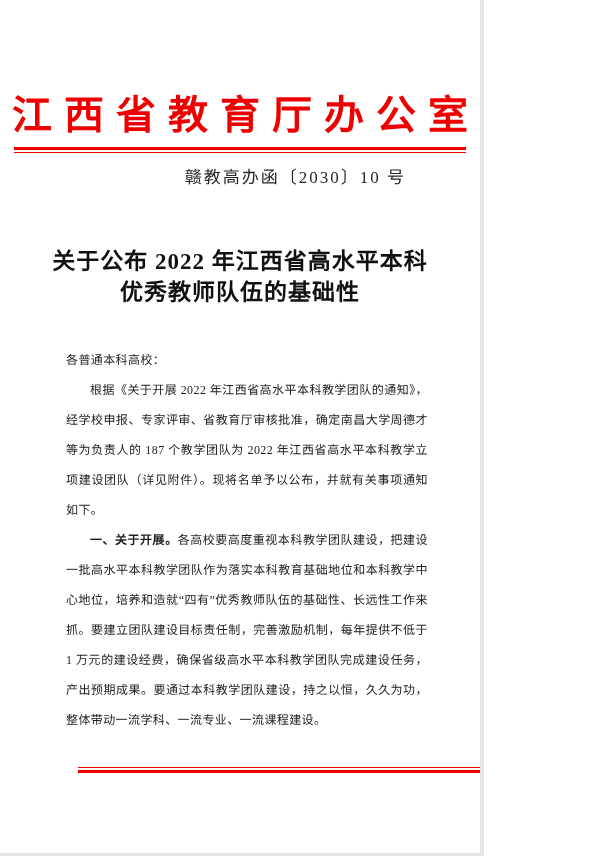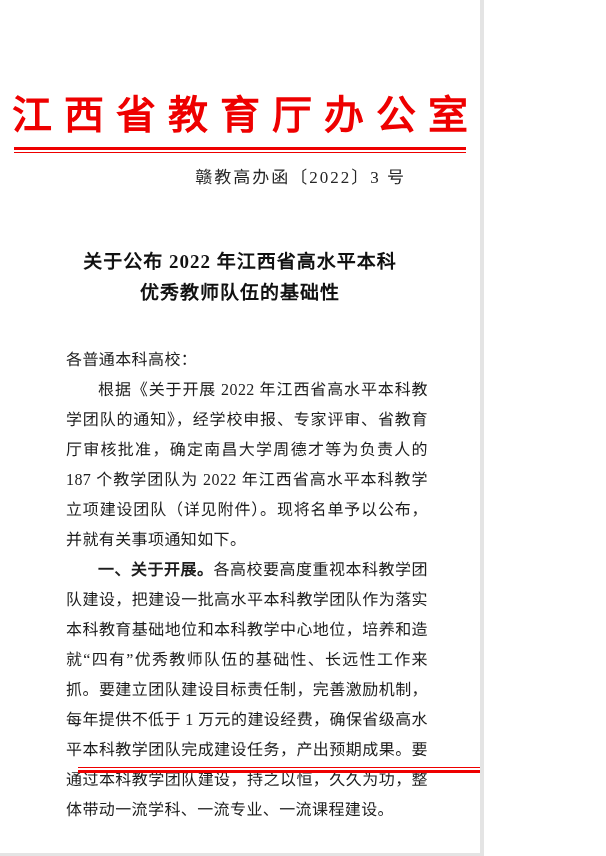--- a/index.html
+++ b/index.html
@@ -46,32 +46,32 @@
     text-align: right;
     font-size: 17px;
     line-height: 20px;
     letter-spacing: 2px;
     color: #262626;
   }
   
   .doc-title {
     margin: 58px 0 0 0;
     text-align: center;
-    font-size: 19px;
+    font-size: 23px;
     line-height: 31px;
     font-weight: bold;
     letter-spacing: 1px;
     color: #111111;
   }
   
   .body-text {
     margin-top: 37px;
     padding-left: 66px;
     padding-right: 52px;
-    font-size: 16px;
+    font-size: 12px;
     line-height: 30px;
     text-align: justify;
     letter-spacing: 0.4px;
     color: #1d1d1d;
   }
   .body-text p {
     margin: 0;
   }
   .body-text p.indent {
     text-indent: 2em;
@@ -92,21 +92,21 @@
   }
 </style>
 </head>
 <body>
 
 <div class="page">
 
   <header>
     <h1 class="org-name">江西省教育厅办公室</h1>
     <div class="head-rule"></div>
-    <div class="doc-number">赣教高办函〔2022〕3 号</div>
+    <div class="doc-number">赣教高办函〔2030〕10 号</div>
   </header>
 
   <main>
     <h2 class="doc-title">
       <span>关于公布 2022 年江西省高水平本科</span><br>
       <span>优秀教师队伍的基础性</span>
     </h2>
 
     <div class="body-text">
       <p>各普通本科高校：</p>

